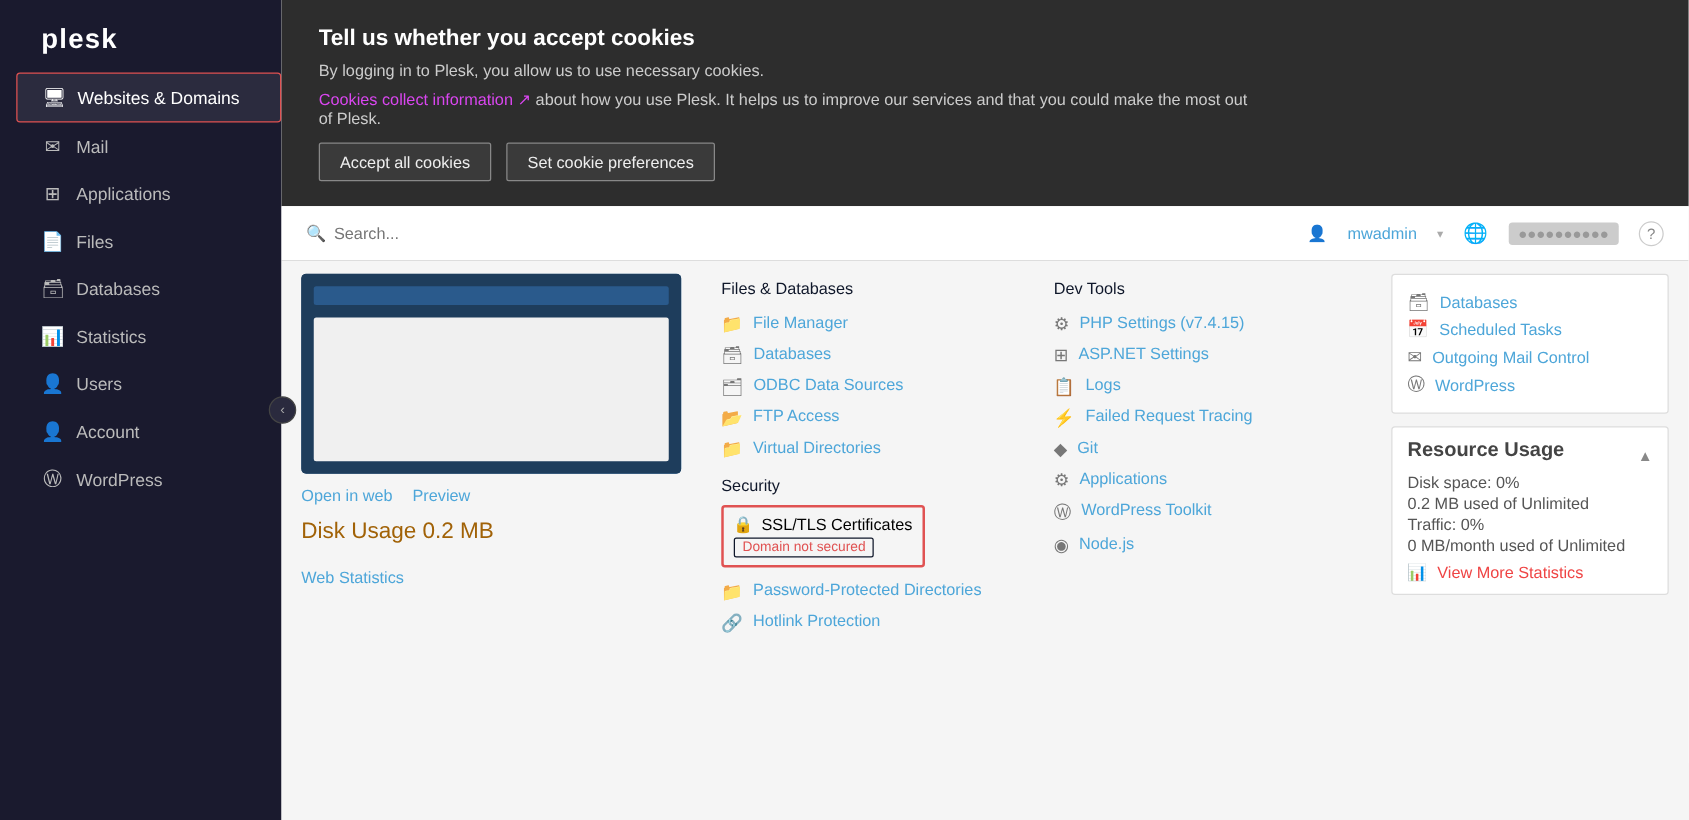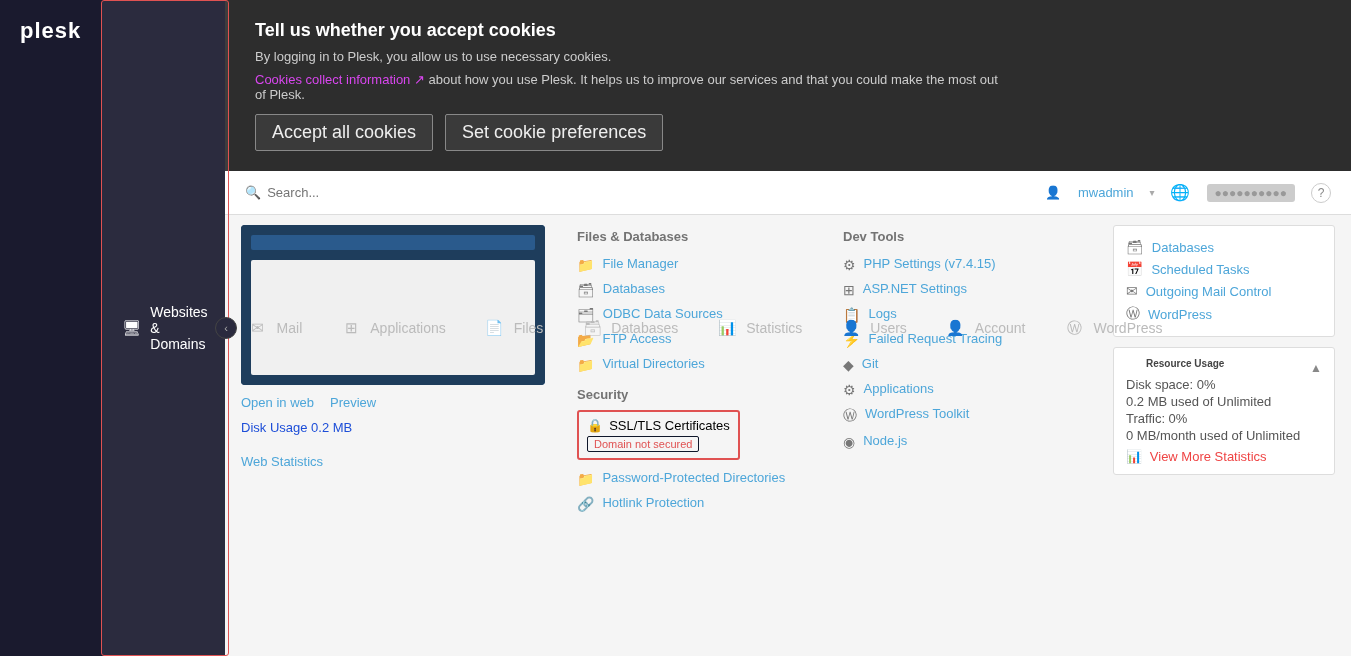--- a/index.html
+++ b/index.html
@@ -5,23 +5,25 @@
     * { box-sizing: border-box; margin: 0; padding: 0; }
     body { font-family: Arial, sans-serif; font-size: 13px; background: #f0f0f0; display: flex; height: 656px; overflow: hidden; }
 
     
     #sidebar {
       width: 225px;
       min-width: 225px;
       background: #1a1a2e;
       color: #ccc;
       display: flex;
+      flex-direction: column;
       height: 100%;
       position: relative;
       z-index: 10;
+      padding-left: 13px;
     }
     #sidebar .logo {
       padding: 18px 20px 14px;
       color: #fff;
       font-size: 22px;
       font-weight: bold;
       letter-spacing: 1px;
     }
     #sidebar .logo span { color: #fff; }
     .sidebar-item {
@@ -91,21 +93,21 @@
       color: #d946ef;
       text-decoration: none;
     }
     .cookie-actions {
       display: flex;
       gap: 12px;
       margin-top: 12px;
     }
     .btn-cookie {
       padding: 7px 16px;
-      font-size: 18px;
+      font-size: 13px;
       cursor: pointer;
       border: 1px solid #888;
       background: #3a3a3a;
       color: #eee;
       border-radius: 2px;
     }
 
     
     #content-area {
       flex: 1;
@@ -195,32 +197,32 @@
       background: #f0f0f0;
       border-radius: 2px;
     }
     .site-actions {
       display: flex;
       gap: 16px;
       margin-bottom: 10px;
       align-items: flex-end;
     }
     .site-link { color: #4da6d9; text-decoration: none; font-size: 13px; cursor: pointer; }
-    .site-stats { font-size: 13px; color: #1d4ed8; margin-bottom: 4px; }
+    .site-stats { font-size: 18px; color: #a16207; margin-bottom: 4px; }
     .web-stats-link { color: #4da6d9; font-size: 13px; cursor: pointer; text-decoration: none; }
 
     
     .middle-panel {
       padding: 0 16px;
       overflow-y: auto;
     }
     .section-title {
       font-size: 13px;
-      font-weight: bold;
-      color: #737373;
+      font-weight: normal;
+      color: #0f172a;
       margin-bottom: 8px;
       margin-top: 4px;
     }
     .menu-item {
       display: flex;
       align-items: flex-start;
       gap: 8px;
       padding: 4px 0;
       cursor: pointer;
       color: #444;
@@ -253,25 +255,24 @@
       padding-left: 8px;
     }
     .right-section {
       background: #fff;
       border: 1px solid #ddd;
       border-radius: 3px;
       padding: 10px 12px;
       margin-bottom: 10px;
     }
     .right-section-title {
-      font-size: 10px;
+      font-size: 16px;
       font-weight: bold;
       color: #444;
       margin-bottom: 8px;
-      margin-left: 20px;
     }
     .right-item {
       display: flex;
       align-items: center;
       gap: 8px;
       padding: 3px 0;
       cursor: pointer;
       font-size: 13px;
       color: #4da6d9;
     }

